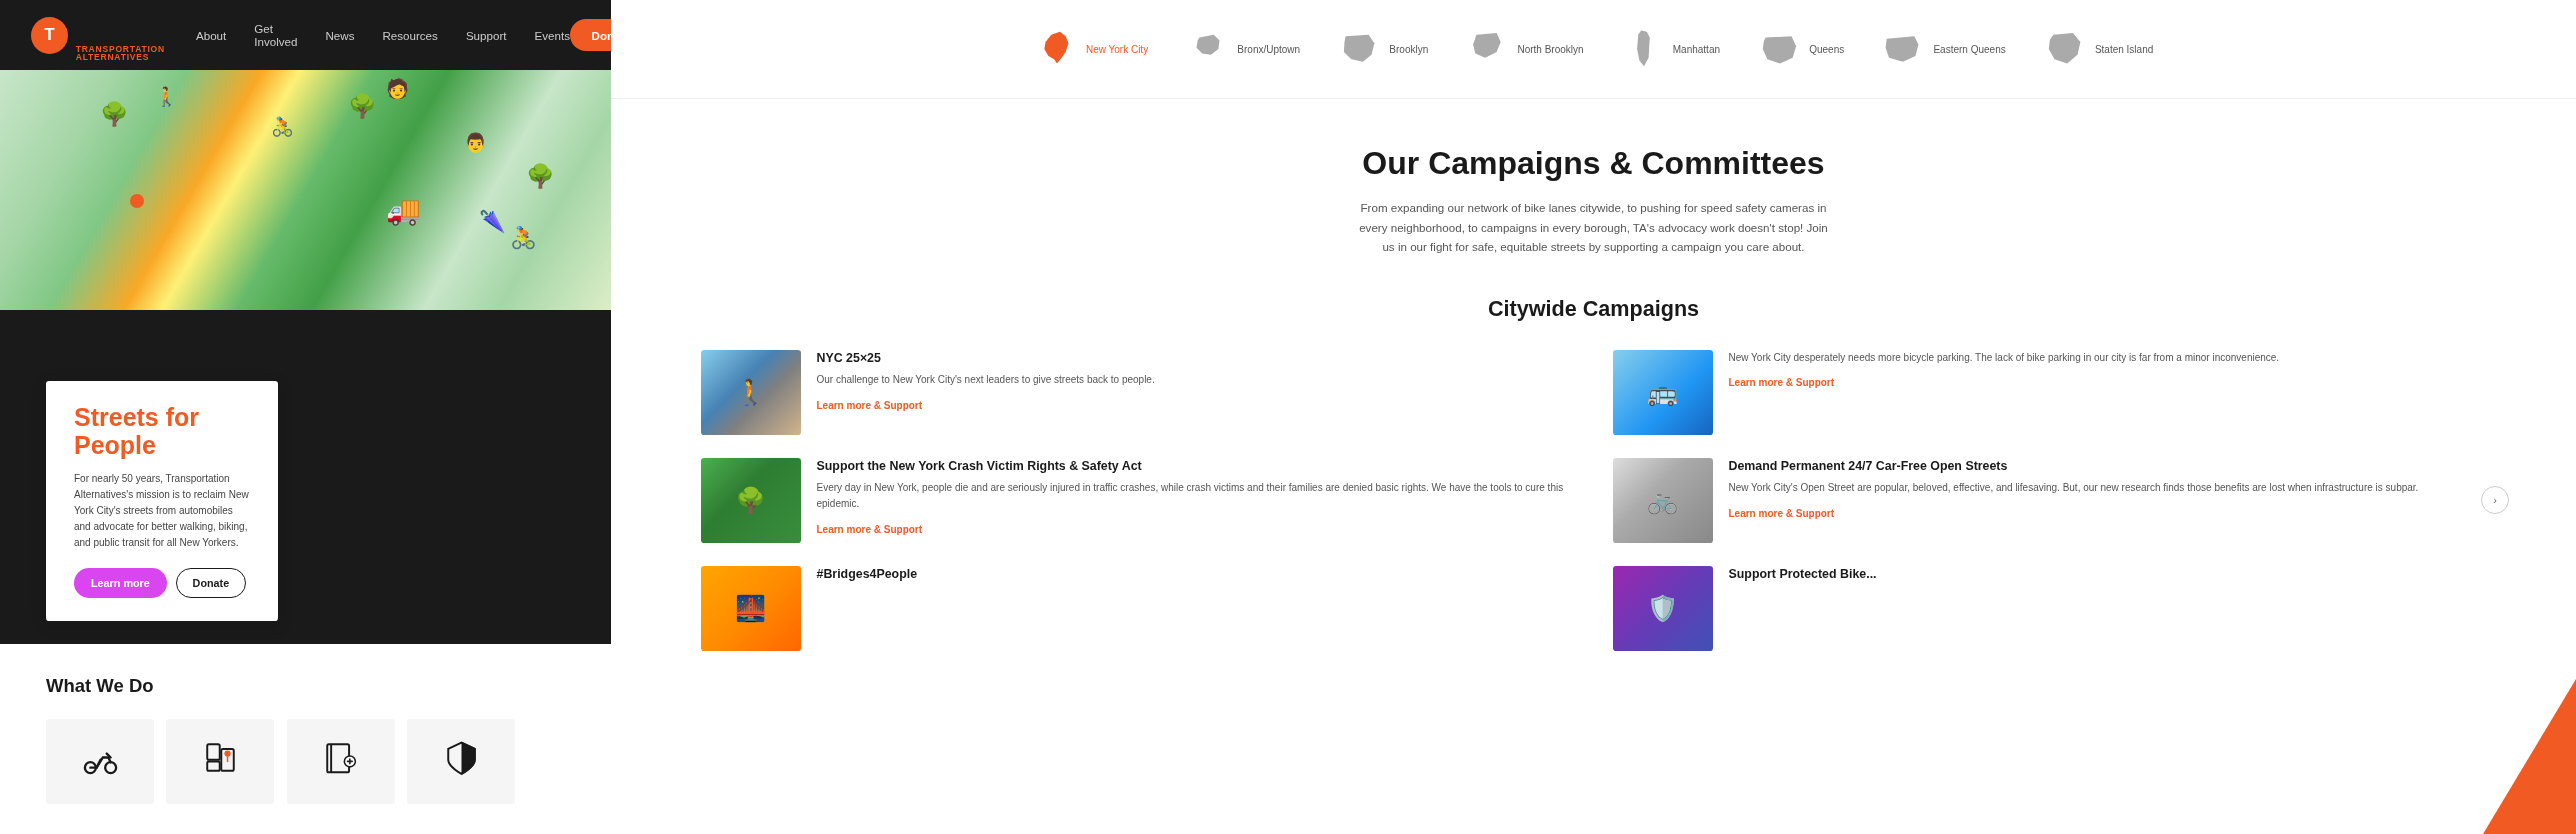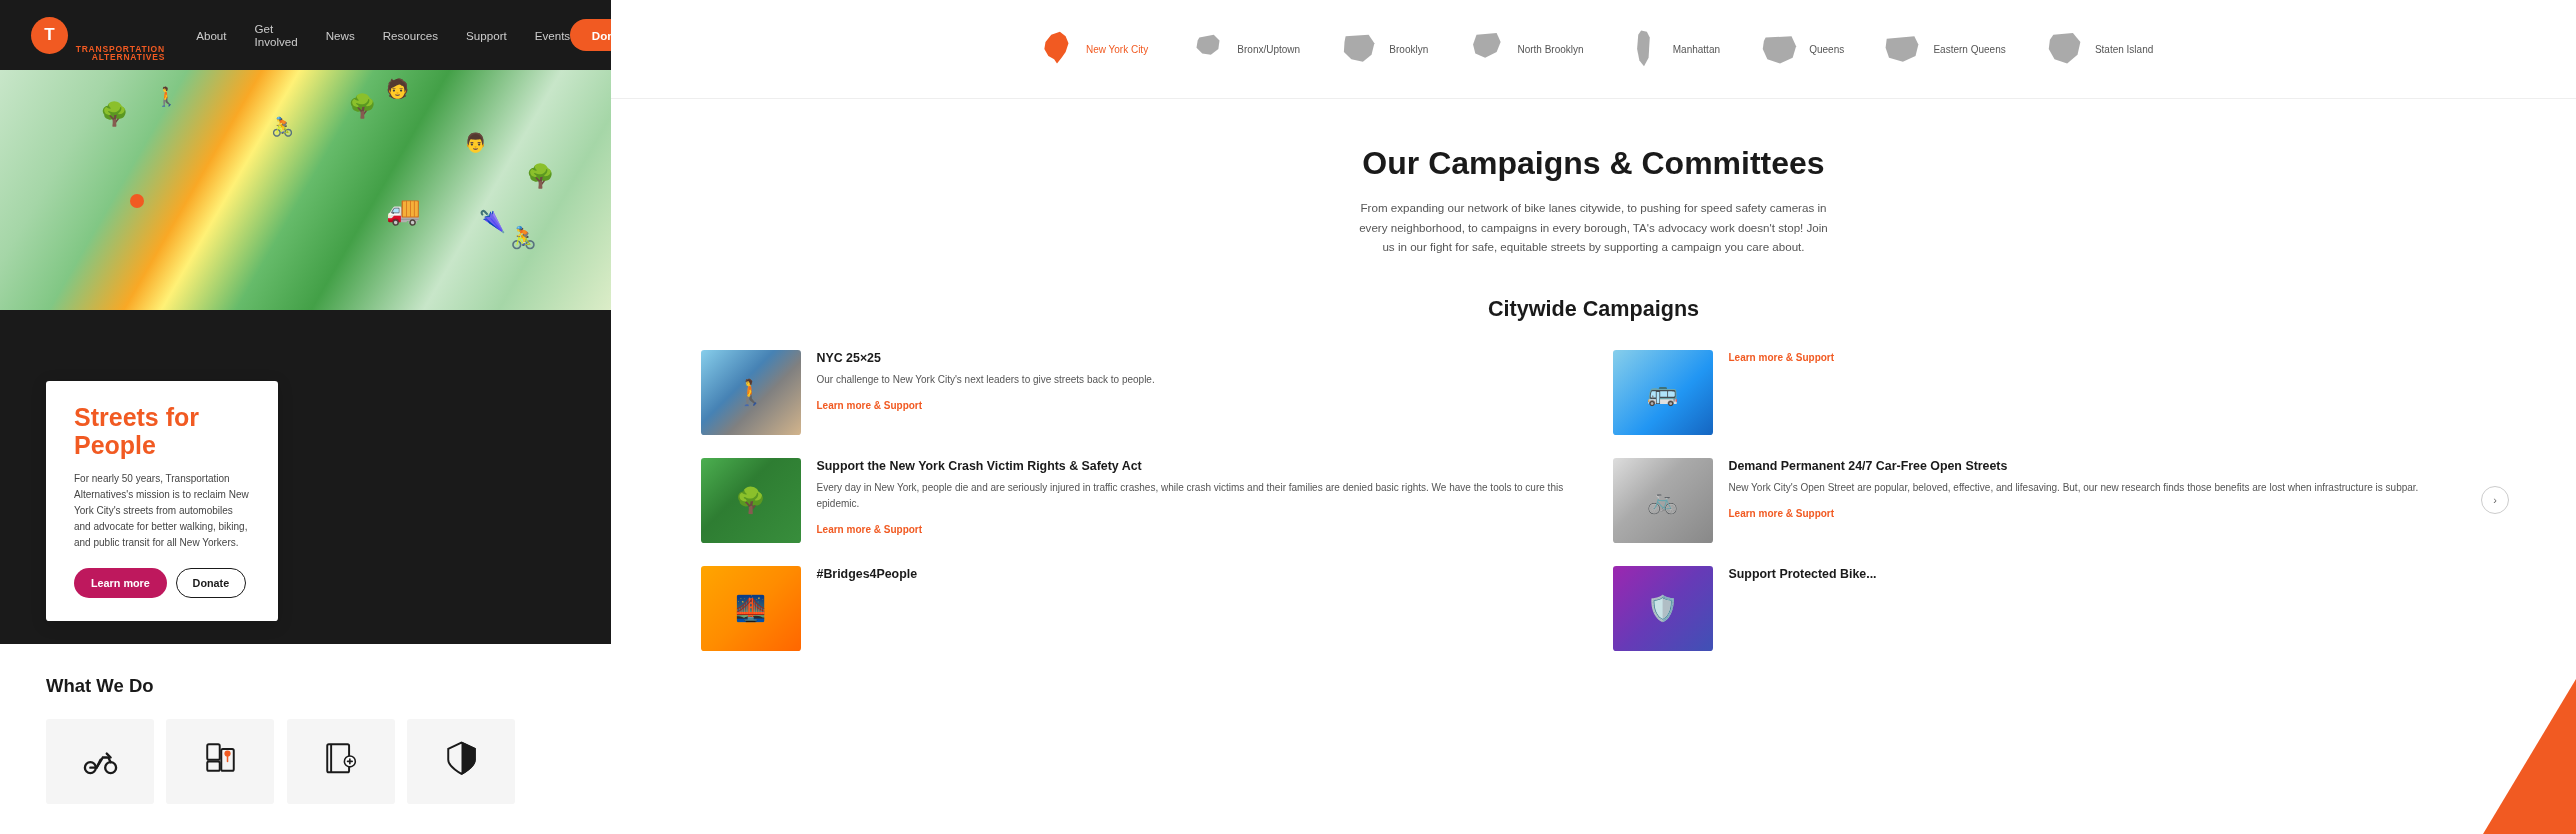--- a/index.html
+++ b/index.html
@@ -61,21 +61,20 @@
       letter-spacing: 0.8px;
       text-transform: uppercase;
       margin-top: 36px;
     }
     .logo-text .bottom {
       color: #f15a22;
       font-size: 8.5px;
       font-weight: 800;
       letter-spacing: 0.8px;
       text-transform: uppercase;
-      margin-left: 16px;
     }
     .nav-links {
       display: flex;
       align-items: center;
       gap: 28px;
       flex: 1;
     }
     .nav-link {
       color: #ccc;
       font-size: 11.6px;
@@ -121,21 +120,21 @@
       color: #444;
       font-size: 10px;
       line-height: 1.6;
       margin-bottom: 17px;
     }
     .hero-buttons {
       display: flex;
       gap: 9.3px;
     }
     .btn-dark {
-      background: #be185d;
+      background: #d946ef;
       color: white;
       border: none;
       border-radius: 23px;
       padding: 9px 17px;
       font-size: 10.8px;
       font-weight: 600;
       cursor: pointer;
     }
     .btn-outline {
       background: transparent;
@@ -626,20 +625,21 @@
         <div class="campaign-content">
           <h4 class="campaign-card-title">NYC 25×25</h4>
           <p class="campaign-card-desc">Our challenge to New York City's next leaders to give streets back to people.</p>
           <a class="campaign-link">Learn more &amp; Support</a>
         </div>
       </div>
 
       <div class="campaign-card">
         <div class="campaign-thumb thumb-bike-parking"></div>
         <div class="campaign-content">
+          <p class="campaign-card-desc">New York City desperately needs more bicycle parking. The lack of bike parking in our city is far from a minor inconvenience.</p>
           <a class="campaign-link">Learn more &amp; Support</a>
         </div>
       </div>
 
       <div class="campaign-card">
         <div class="campaign-thumb thumb-crash"></div>
         <div class="campaign-content">
           <h4 class="campaign-card-title">Support the New York Crash Victim Rights &amp; Safety Act</h4>
           <p class="campaign-card-desc">Every day in New York, people die and are seriously injured in traffic crashes, while crash victims and their families are denied basic rights. We have the tools to cure this epidemic.</p>
           <a class="campaign-link">Learn more &amp; Support</a>

